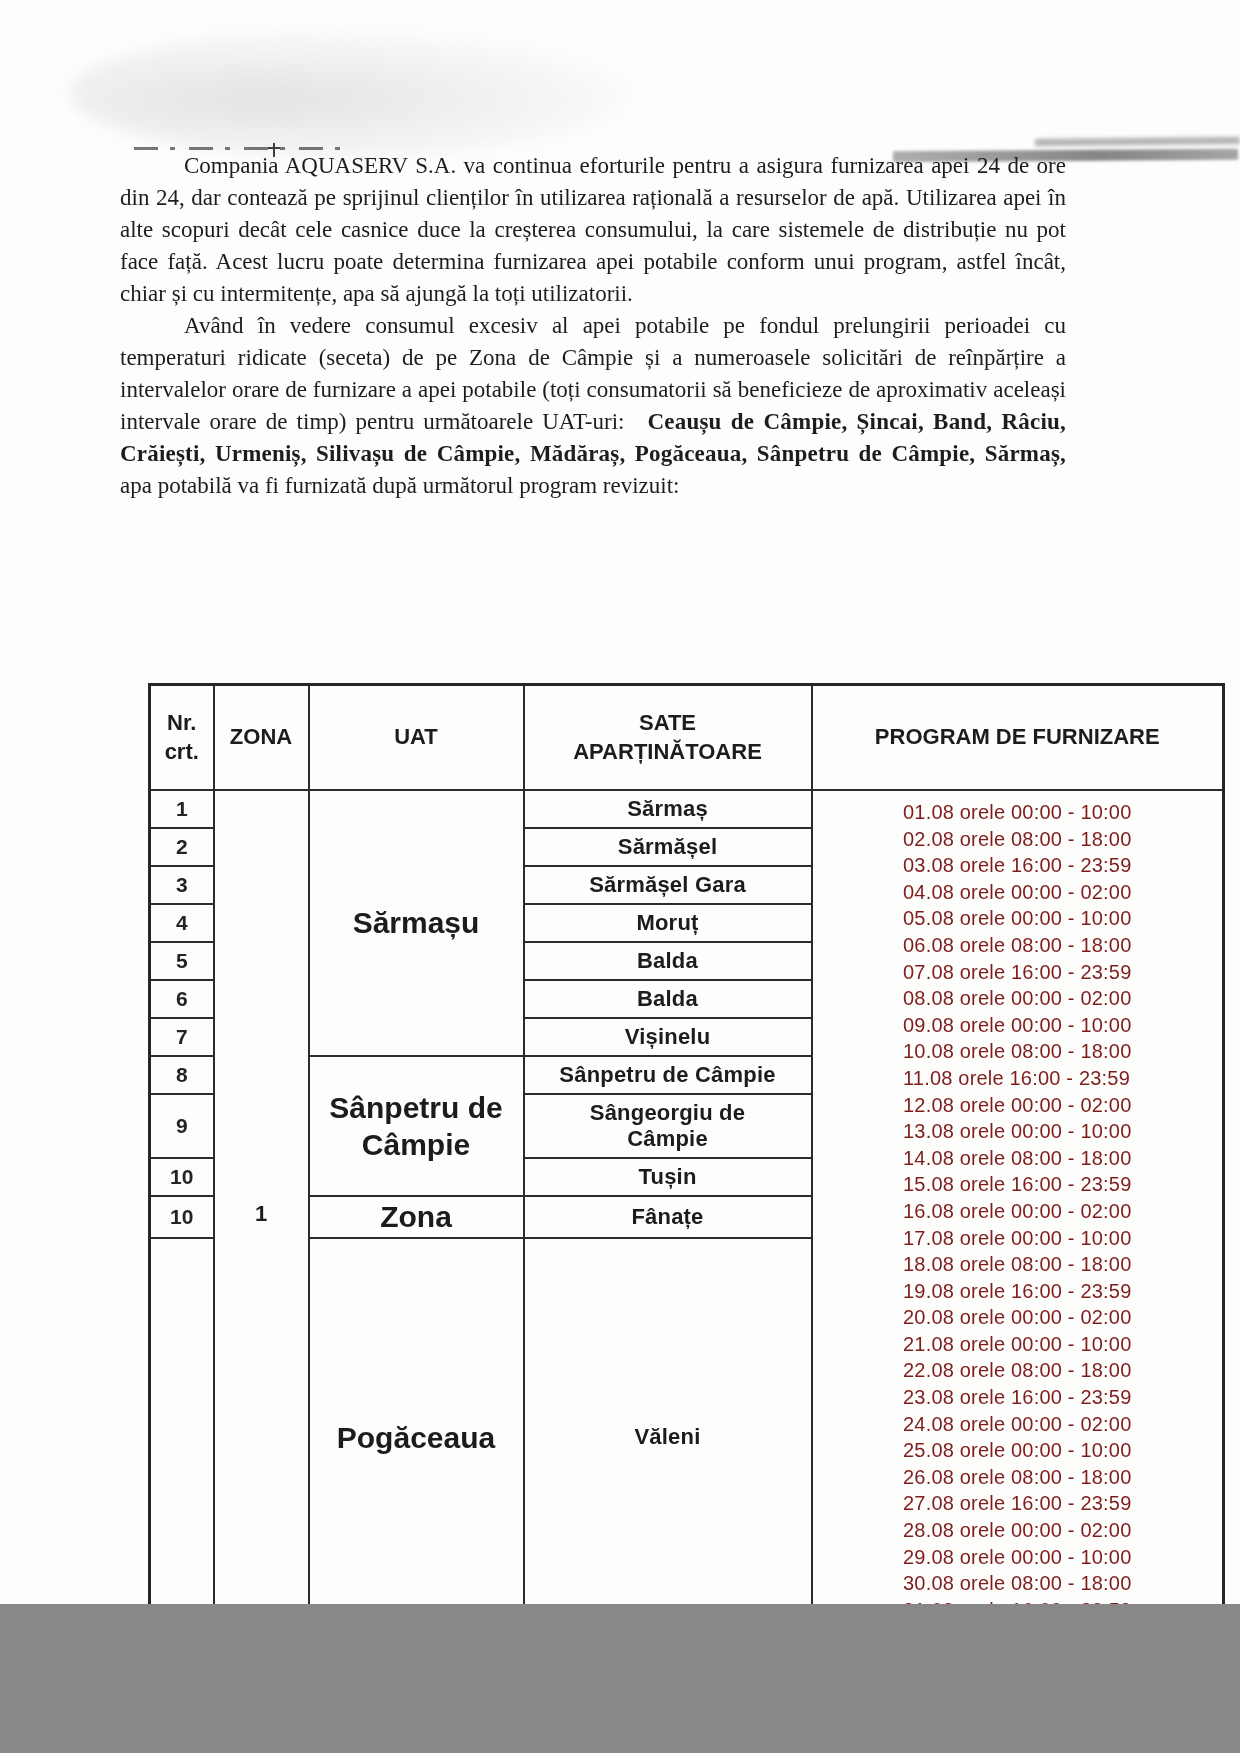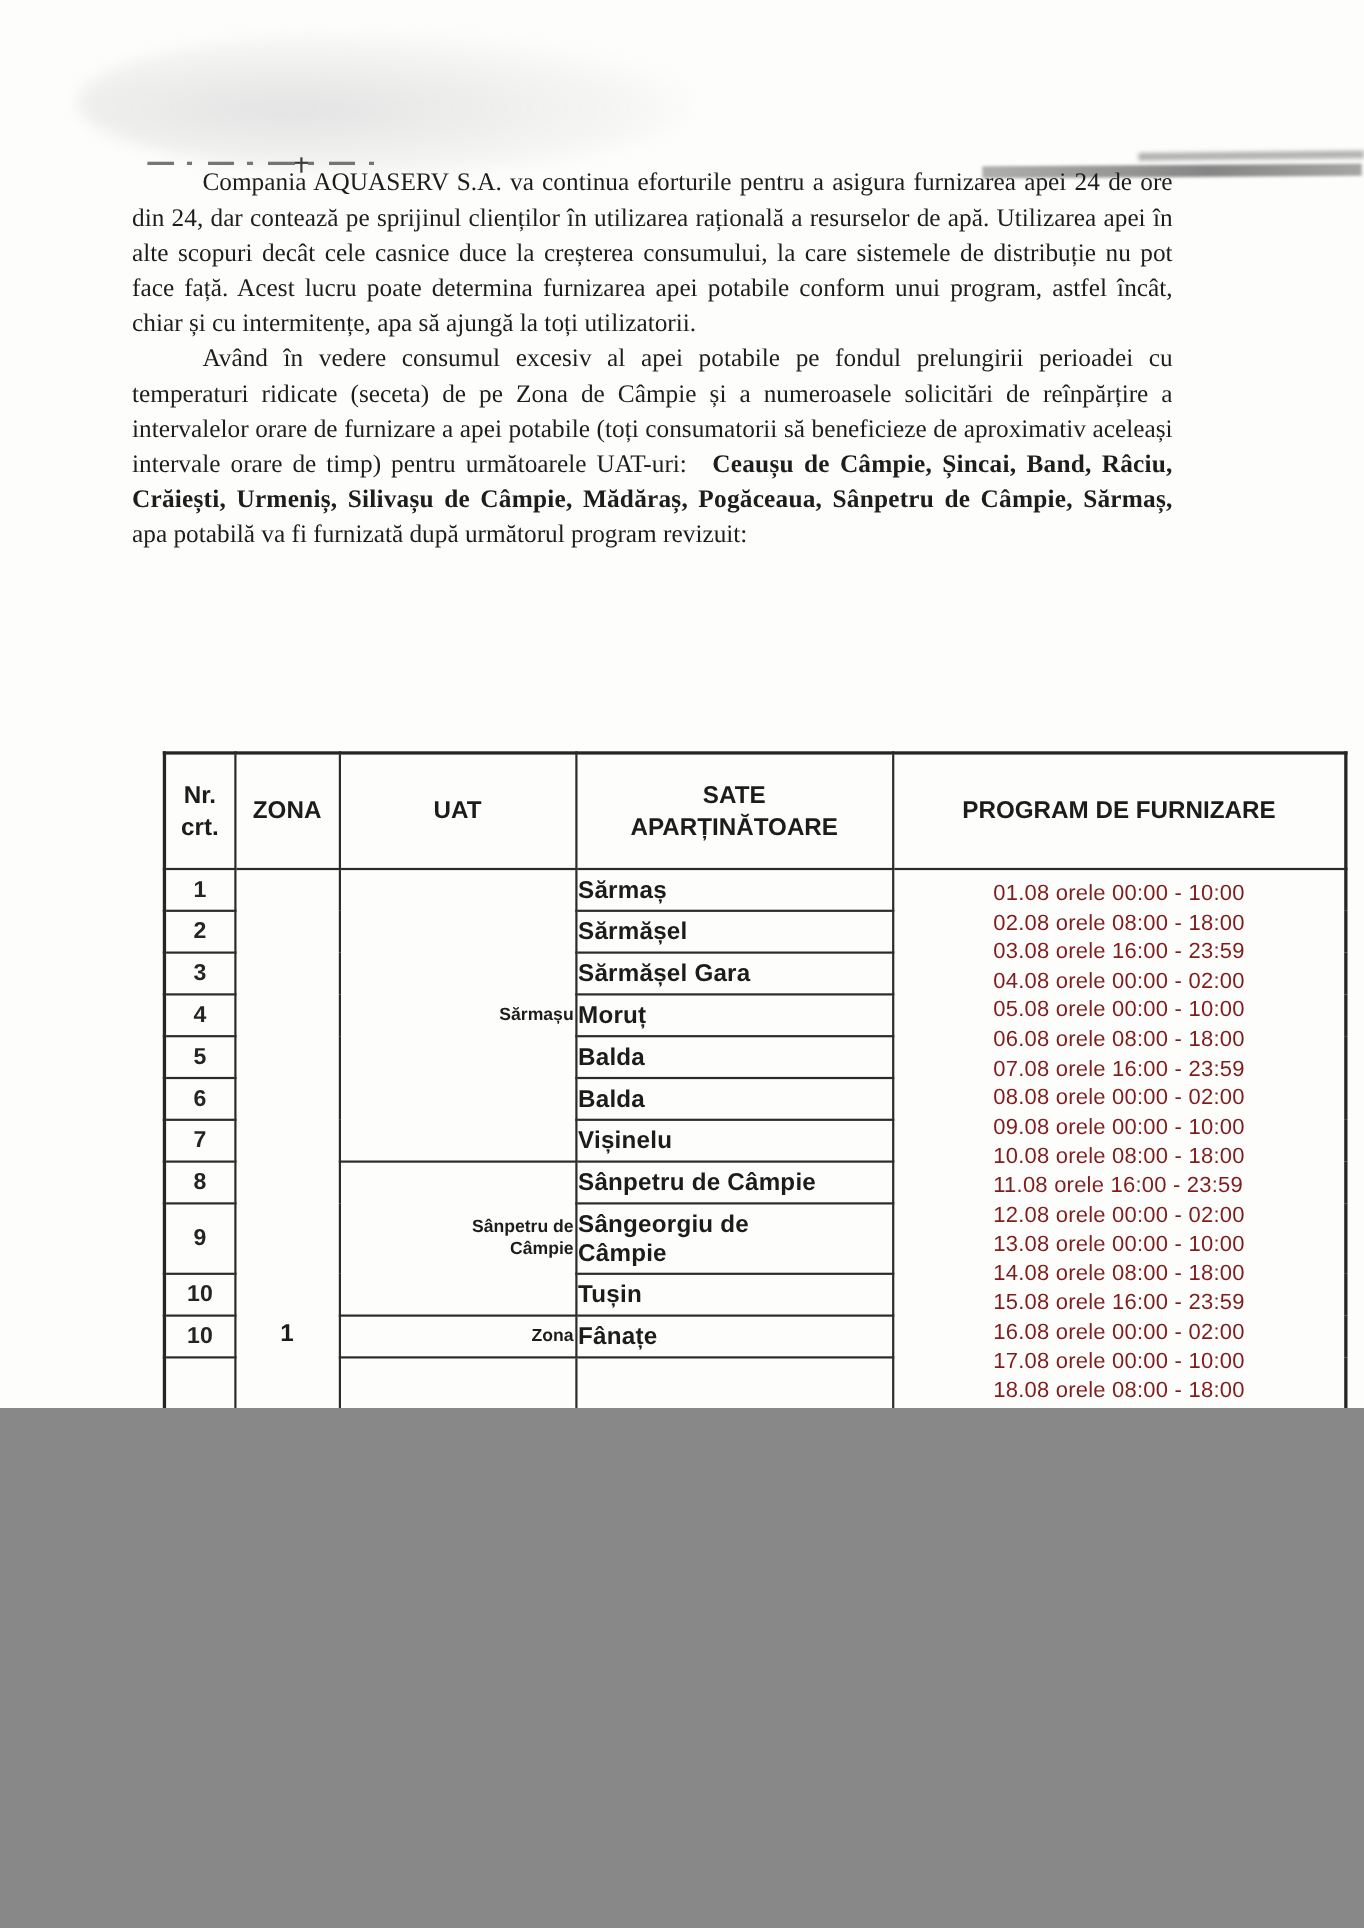--- a/index.html
+++ b/index.html
@@ -1,17 +1,17 @@
 <!DOCTYPE html>
 <html><head>
 <meta charset="utf-8">
 <style>
   html,body { margin:0; padding:0; background:#888; }
   .page {
-    position:relative; width:1240px; height:1280px; margin:0 auto;
+    position:relative; width:1240px; height:1604px; margin:0 auto;
     background:#fdfdfc; overflow:hidden; color:#1f1f1f;
   }
 
   
   .blob-artifact {
     position:absolute; left:70px; top:28px; width:560px; height:130px;
     background:radial-gradient(ellipse at 35% 55%, rgba(170,170,170,0.30), rgba(200,200,200,0.12) 60%, transparent 75%);
     filter:blur(7px); border-radius:50%;
   }
   .dash-artifact {
@@ -66,25 +66,25 @@
   tbody tr:nth-child(9)  { height:64px; }
   tbody tr:nth-child(12) { height:400px; }
 
   td.nr-cell {
     text-align:center; vertical-align:middle;
     font-size:21px; font-weight:bold; color:#242424;
   }
   tbody tr:nth-child(12) td.nr-cell { vertical-align:bottom; padding-bottom:10px; }
   td.zona-cell { text-align:center; vertical-align:middle; font-size:22px; font-weight:bold; }
   td.uat-cell {
-    text-align:right; vertical-align:middle; font-size:16px; font-weight:bold;
+    text-align:center; vertical-align:middle; font-size:30px; font-weight:bold;
     white-space:pre-line; line-height:1.25;
   }
   td.sate-cell {
-    text-align:left; vertical-align:middle; font-size:22px; font-weight:bold;
+    text-align:center; vertical-align:middle; font-size:22px; font-weight:bold;
     white-space:pre-line; line-height:1.2; letter-spacing:.2px;margin-top:28px;
   }
   td.program-cell { vertical-align:top; text-align:center; }
   .program-lines {
     display:inline-block; text-align:left; white-space:pre-line;
     font-size:20px; line-height:26.6px; padding-top:7px; color:#7f1d1d;
     letter-spacing:.2px;
   }
 </style>
 </head>

